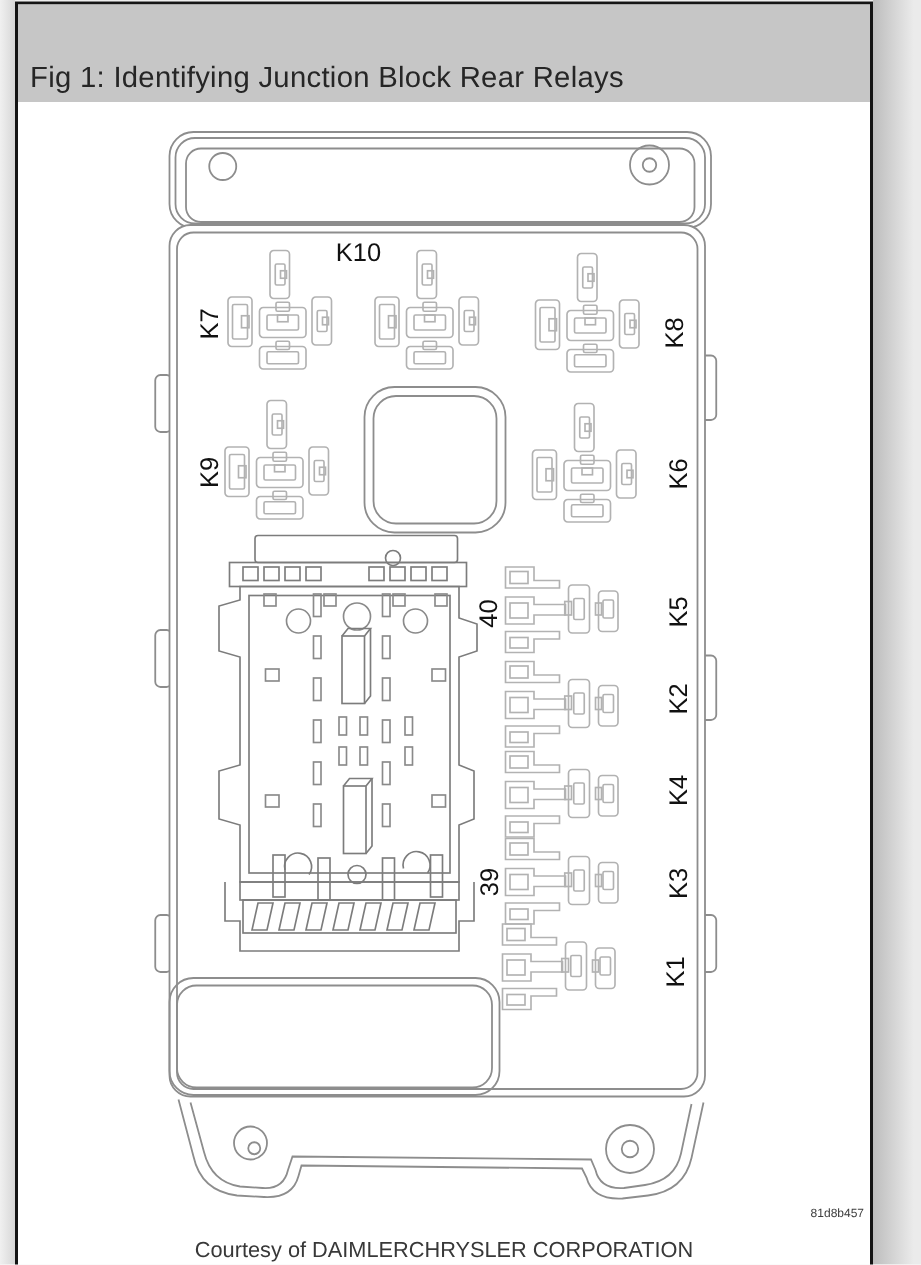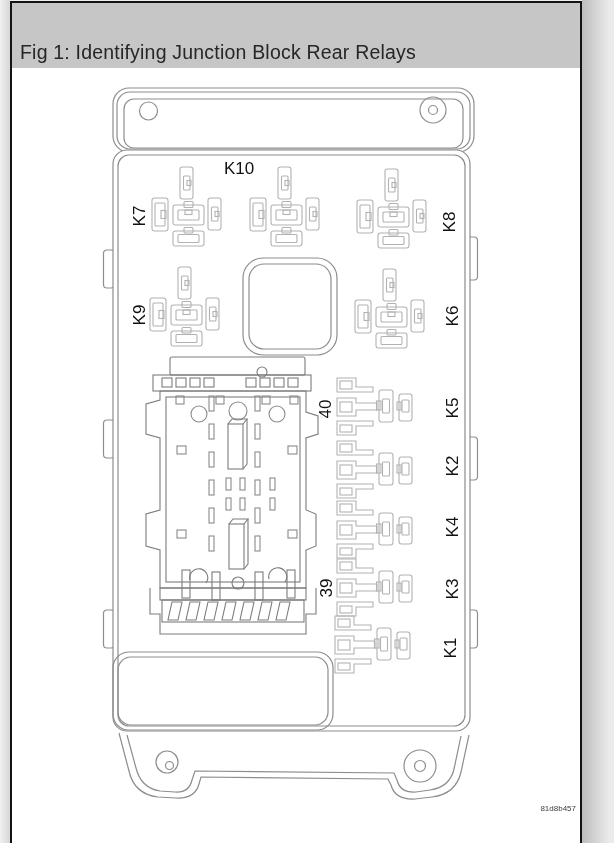--- a/index.html
+++ b/index.html
@@ -256,14 +256,15 @@
         <text transform="translate(458,466) rotate(-90)">K2</text>
         <text transform="translate(458,527) rotate(-90)">K4</text>
         <text transform="translate(458,589) rotate(-90)">K3</text>
         <text transform="translate(332,588) rotate(-90)">39</text>
         <text transform="translate(456,648) rotate(-90)">K1</text>
       </g>
     </svg>
 
     <div class="graphic-id">81d8b457</div>
 
+    <div class="courtesy">Courtesy of DAIMLERCHRYSLER CORPORATION</div>
   </div>
 </div>
 
 </body></html>

